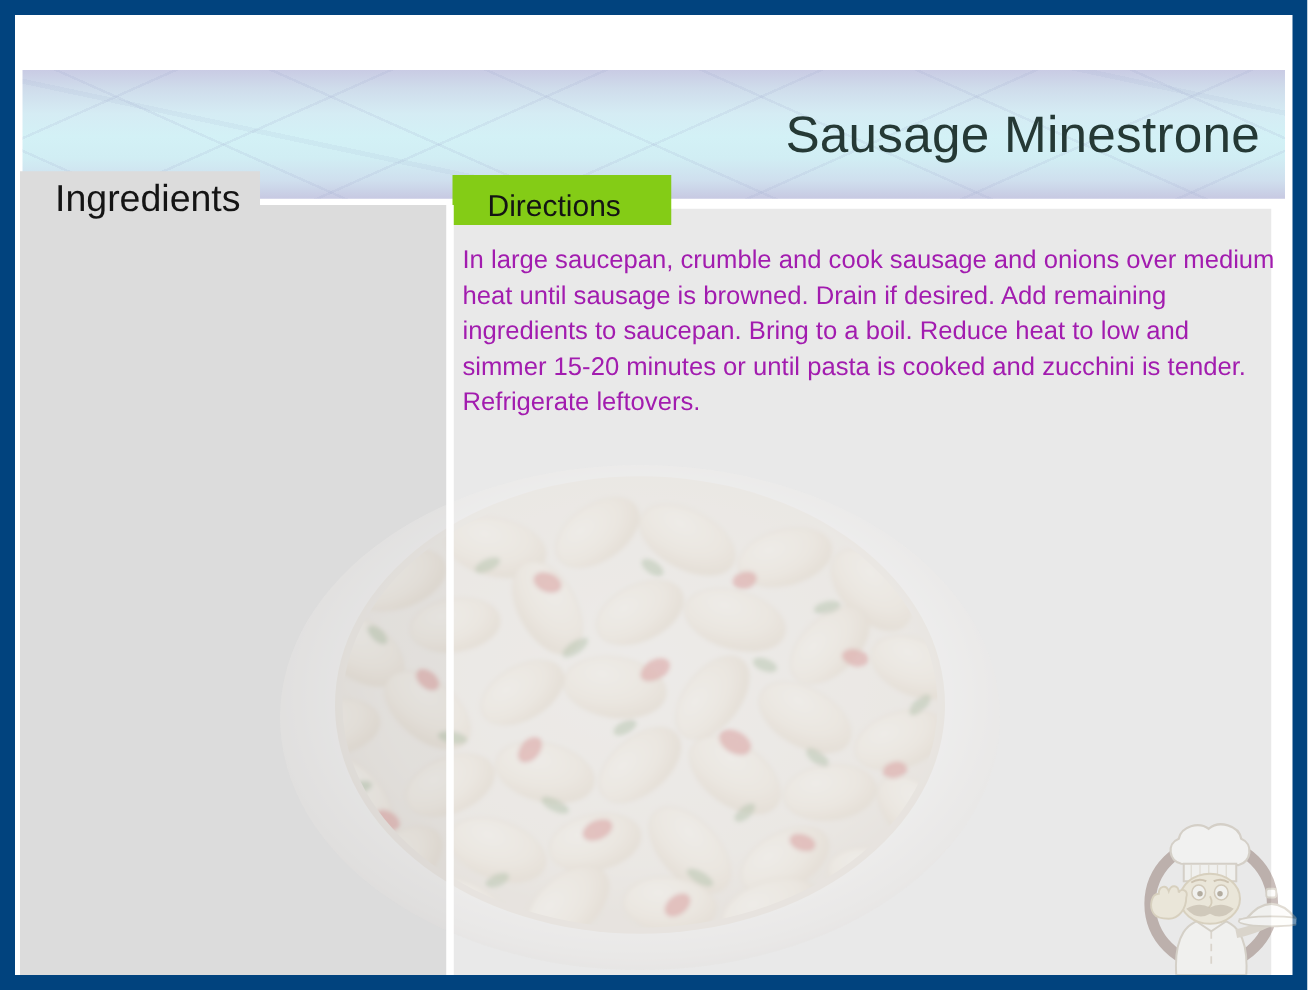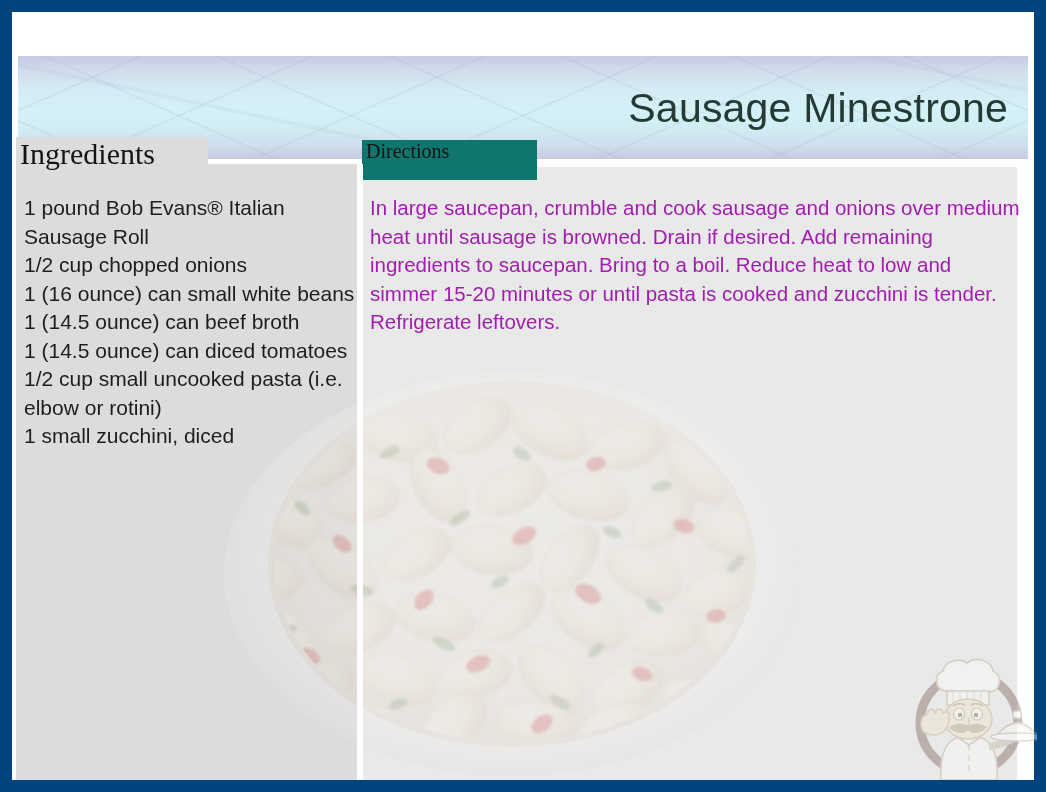--- a/index.html
+++ b/index.html
@@ -101,40 +101,39 @@
     width: 655px;
     height: 613px;
     background: #e9e9e9;
   }
 
   
   .tab {
     position: absolute;
     box-sizing: border-box;
     display: flex;
-    align-items: flex-start;
-    padding-left: 4px;
-    font-family: Liberation Serif, serif;
+    align-items: flex-end;
+    padding-left: 28px;
   }
   .tab-ingredients {
     left: 4px;
     top: 125px;
     width: 192px;
     height: 40px;
     background: #dcdcdc;
     font-size: 30px;
     color: #141414;
   }
   .tab-directions {
     left: 350px;
     top: 128px;
     width: 175px;
     height: 40px;
-    background: #0f766e;
-    font-size: 20px;
+    background: #84cc16;
+    font-size: 24px;
     color: #141414;
   }
 
   
   .ingredients-text {
     position: absolute;
     left: 12px;
     top: 182px;
     width: 338px;
     font-size: 21px;
@@ -312,27 +311,20 @@
           <ellipse cx="536" cy="304" rx="11" ry="5" transform="rotate(12 536 304)"></ellipse>
           <ellipse cx="206" cy="336" rx="10" ry="5" transform="rotate(-22 206 336)"></ellipse>
           <ellipse cx="368" cy="334" rx="12" ry="5" transform="rotate(30 368 334)"></ellipse>
           <ellipse cx="486" cy="352" rx="10" ry="5" transform="rotate(-14 486 352)"></ellipse>
         </g>
       </g>
     </svg>
 
     <div class="panel-divider"></div>
 
-    <div class="ingredients-text">1 pound Bob Evans® Italian Sausage Roll
-1/2 cup chopped onions
-1 (16 ounce) can small white beans
-1 (14.5 ounce) can beef broth
-1 (14.5 ounce) can diced tomatoes
-1/2 cup small uncooked pasta (i.e. elbow or rotini)
-1 small zucchini, diced</div>
 
     <div class="directions-text">In large saucepan, crumble and cook sausage and onions over medium heat until sausage is browned. Drain if desired. Add remaining ingredients to saucepan. Bring to a boil. Reduce heat to low and simmer 15-20 minutes or until pasta is cooked and zucchini is tender. Refrigerate leftovers.</div>
 
     <svg class="chef-logo" viewBox="0 0 132 135">
 
       <circle cx="64" cy="78" r="49" fill="none" stroke="#6b4a3f" stroke-width="9" opacity="0.85"></circle>
 
       <path d="M36 135 C34 104 44 90 64 90 C84 90 94 104 92 135 Z" fill="#fbfaf6" stroke="#b9ae9a" stroke-width="1.6"></path>
 
       <g fill="none" stroke="#c4b9a4" stroke-width="1.4">

